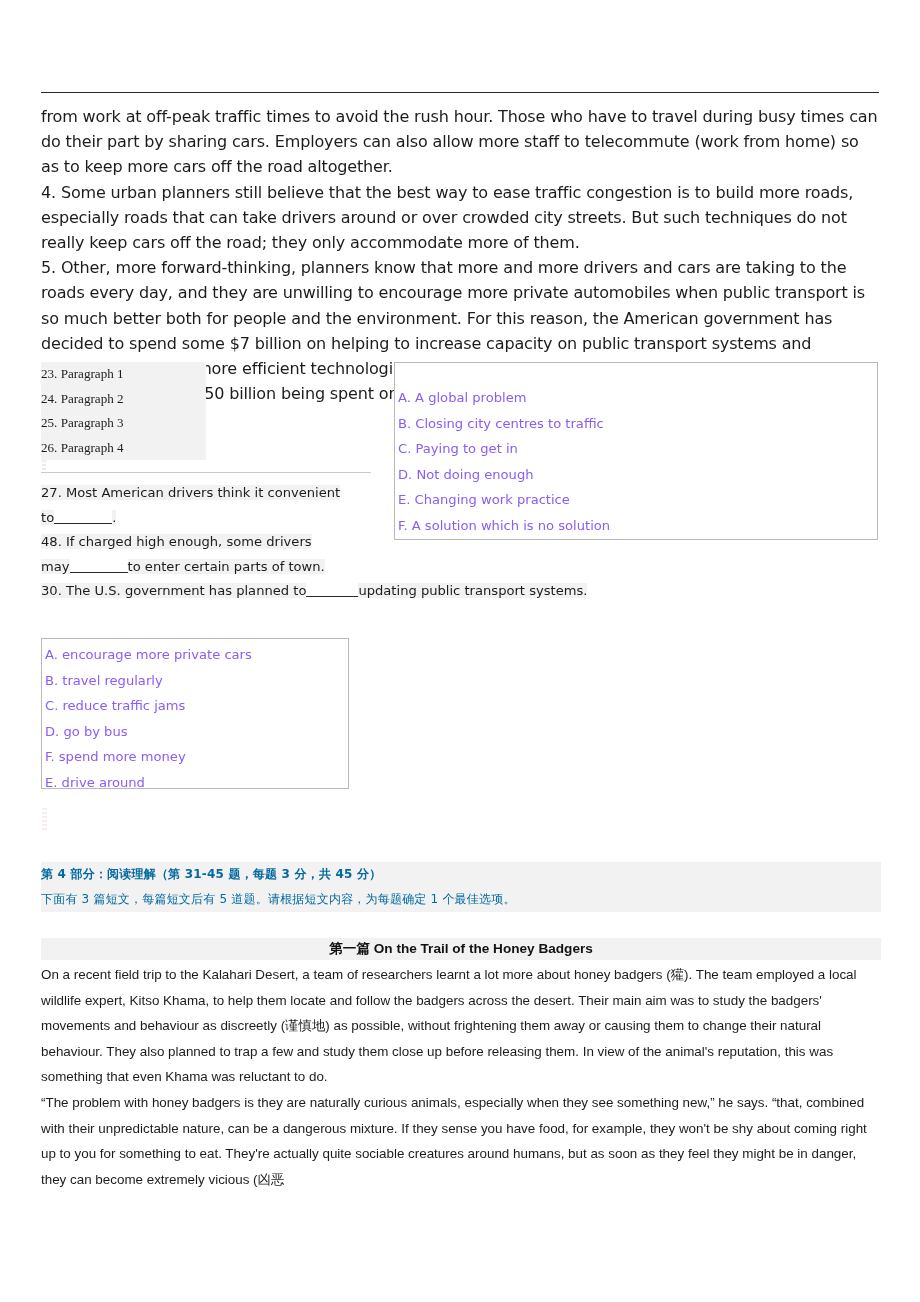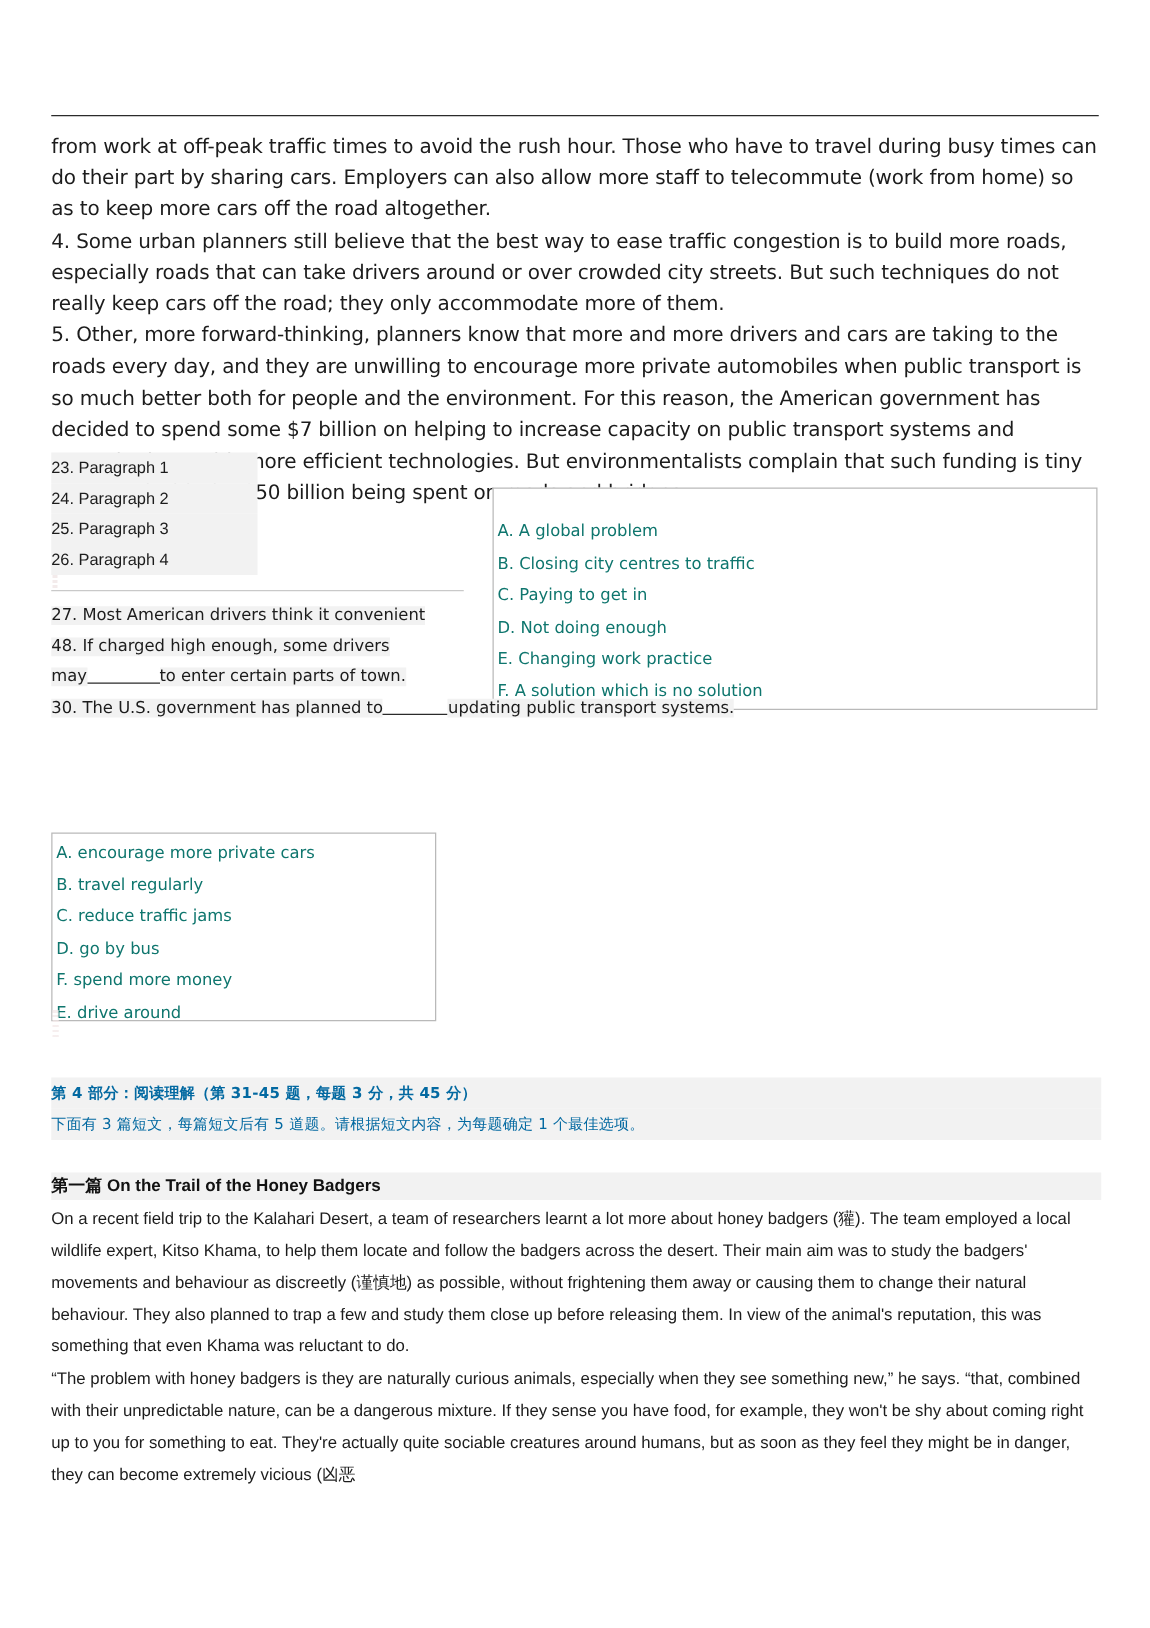--- a/index.html
+++ b/index.html
@@ -46,21 +46,21 @@
   .block-upper p {
     margin: 0;
     text-align: left;
   }
   
   .match-list {
     position: absolute;
     left: 41px;
     top: 362px;
     width: 330px;
-    font-family: Liberation Sans, sans-serif;
+    font-family: Liberation Serif, serif;
     font-size: 13.1px;
     line-height: 24.6px;
     color: #1c1c1c;
   }
   .match-list .mi {
     display: block;
     width: 165px;
     background: #f2f2f2;
   }
   .thin-sep {
@@ -91,22 +91,21 @@
   }
   
   .opt-box {
     position: absolute;
     box-sizing: border-box;
     border: 1px solid #b9b9b9;
     background: #ffffff;
     font-family: "DejaVu Sans", sans-serif;
     font-size: 13.1px;
     line-height: 25.5px;
-    color: #0f766e;
-    margin-top: 28px;
+    color: #8b5cf6;
   }
   #options-box-topics {
     left: 394px;
     top: 362px;
     width: 484px;
     height: 178px;
     padding: 22px 0 0 3px;
   }
   #options-box-completion {
     left: 41px;
@@ -164,20 +163,21 @@
     left: 41px;
     top: 938px;
     width: 840px;
     font-family: "Liberation Sans", sans-serif;
     font-size: 13.6px;
     font-weight: bold;
     line-height: 22px;
     color: #121212;
     background: #f2f2f2;
     display: inline-block;
+    text-align: center;
   }
   
   .block-lower {
     position: absolute;
     left: 41px;
     top: 962px;
     width: 842px;
     font-family: "Liberation Sans", sans-serif;
     font-size: 13.4px;
     line-height: 25.6px;
@@ -211,20 +211,21 @@
     <span class="line">A. A global problem</span>
     <span class="line">B. Closing city centres to traffic</span>
     <span class="line">C. Paying to get in</span>
     <span class="line">D. Not doing enough</span>
     <span class="line">E. Changing work practice</span>
     <span class="line">F. A solution which is no solution</span>
   </div>
 
   <div class="qblock">
     <span class="q"><span class="txt">27. Most American drivers think it convenient</span></span>
+    <span class="q"><span class="txt">to</span><span class="blank"></span><span class="txt">.</span></span>
     <span class="q"><span class="txt">48. If charged high enough, some drivers</span></span>
     <span class="q"><span class="txt">may</span><span class="blank"></span><span class="txt">to enter certain parts of town.</span></span>
     <span class="q"><span class="txt">30. The U.S. government has planned to</span><span class="blank short"></span><span class="txt">updating public transport systems.</span></span>
   </div>
 
   <div class="opt-box" id="options-box-completion">
     <span class="line">A. encourage more private cars</span>
     <span class="line">B. travel regularly</span>
     <span class="line">C. reduce traffic jams</span>
     <span class="line">D. go by bus</span>

